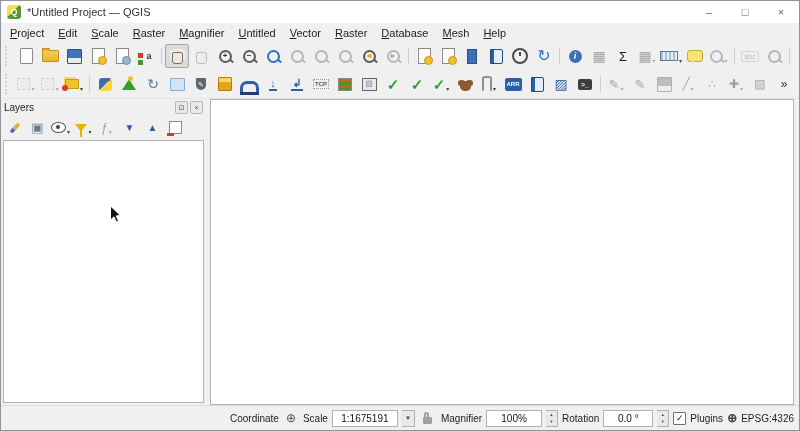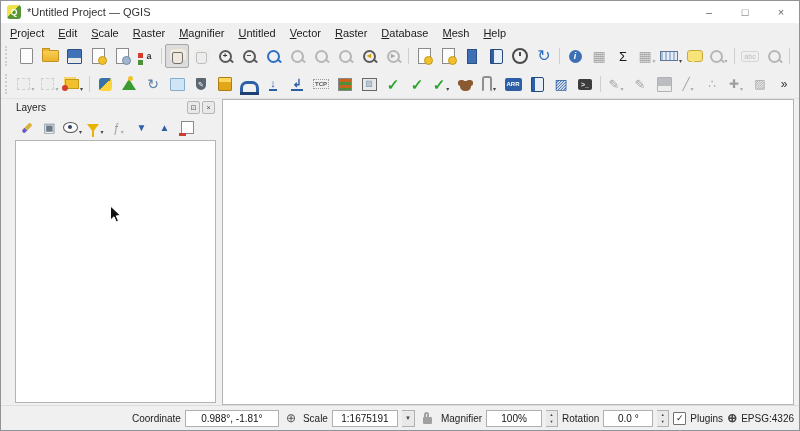--- a/index.html
+++ b/index.html
@@ -79,21 +79,21 @@
   .k-eye .ic{width:13px;height:9px;background:#fdfdfd;border:1px solid #555;border-radius:50%;}
   .k-eye .ic::after{content:"";position:absolute;left:4px;top:2px;width:4px;height:4px;border-radius:50%;background:#334466;}
   .k-funnel .ic{width:0;height:0;border-left:6px solid transparent;border-right:6px solid transparent;border-top:8px solid #e8b400;}
   .k-funnel .ic::after{content:"";position:absolute;left:-1px;top:-2px;width:2px;height:7px;background:#e8b400;}
   .k-remove .ic{width:11px;height:11px;background:#fff;border:1px solid #8a8a8a;}
   .k-remove .ic::after{content:"";position:absolute;left:-3px;bottom:-3px;width:7px;height:3px;background:#cf3b2e;}
   .k-lock .ic{width:9px;height:7px;background:#a0a0a0;border-radius:1px;margin-top:5px;}
   .k-lock .ic::before{content:"";position:absolute;left:1px;top:-5px;width:5px;height:5px;border:2px solid #a0a0a0;border-bottom:0;border-radius:4px 4px 0 0;box-sizing:border-box;}
   
   .main{flex:1;display:flex;min-height:0;}
-  .layers-panel{width:201px;flex:none;display:flex;flex-direction:column;padding:1px 3px 2px 2px;margin-left:12px;}
+  .layers-panel{width:201px;flex:none;display:flex;flex-direction:column;padding:1px 3px 2px 2px;}
   .panel-header{display:flex;align-items:center;height:15px;padding:0 1px;}
   .panel-title{font-size:10px;color:#222;}
   .panel-hbtns{margin-left:auto;display:flex;gap:2px;}
   .phb{width:11px;height:11px;border:1px solid #b5b5b5;background:#e9e9e9;border-radius:2px;
     display:flex;align-items:center;justify-content:center;font-size:7px;color:#555;}
   .panel-toolbar{display:flex;align-items:center;height:21px;margin:2px 0 2px 0;}
   .panel-toolbar .tbtn{width:21px;height:20px;}
   .layer-list{flex:1;background:#fff;border:1px solid #b4b4b4;position:relative;}
   .canvas{flex:1;background:#fff;border:1px solid #b4b4b4;margin:0 5px 0 3px;}
   .cursor{position:absolute;left:108px;top:204px;pointer-events:none;}
@@ -416,23 +416,20 @@
     <div class="canvas"></div>
   </div>
 
   <svg class="cursor" width="13" height="19" viewBox="0 0 13 19">
     <path d="M1.5 1 L1.5 15 L5 11.8 L7.2 16.8 L9.5 15.8 L7.2 10.9 L11.5 10.6 Z" fill="#111" stroke="#fff" stroke-width="1"></path>
   </svg>
 
   <div class="statusbar">
     <div class="sb-right">
       <span class="sb-label">Coordinate</span>
-      <span class="field f-coord">
-        <input value="0.988°, -1.81°" style="">
-      </span>
       <span class="sb-ic" style="font-size:12px;color:#555;">⊕</span>
       <span class="sb-label">Scale</span>
       <span class="field f-scale">
         <input value="1:1675191" style="">
       </span>
       <span class="ddbtn">▼</span>
       <span class="sb-ic tbtn k-lock" style="width:16px;height:16px;">
           <span class="ic"></span>
         </span>
       <span class="sb-label">Magnifier</span>

